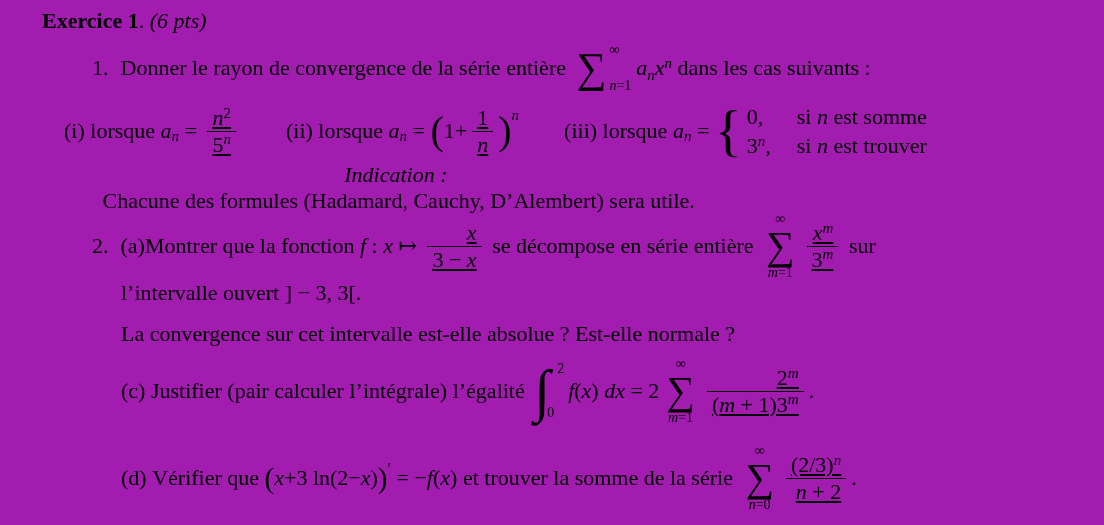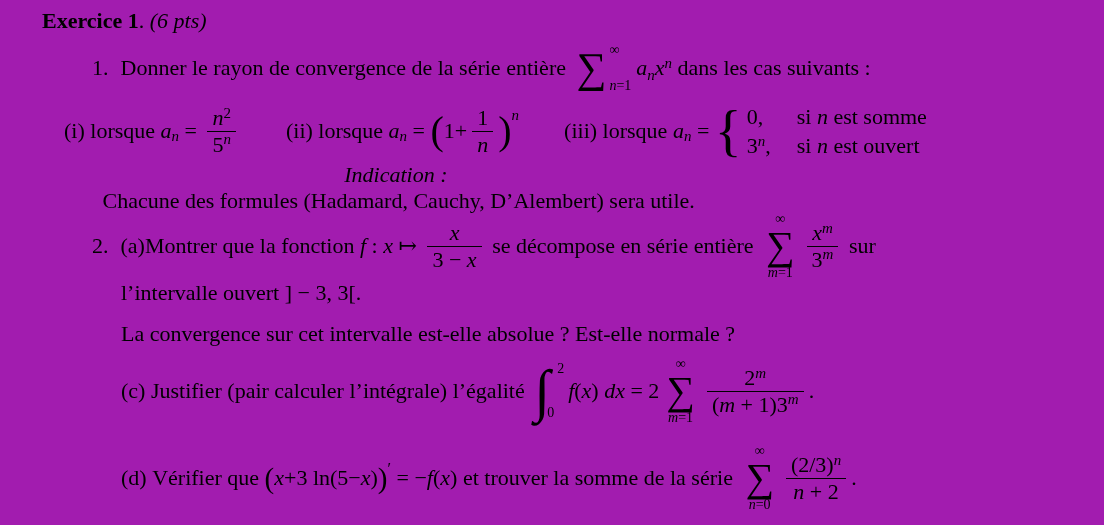--- a/index.html
+++ b/index.html
@@ -11,21 +11,21 @@
   }
   .line { position:absolute; display:flex; align-items:center; }
   .line span { white-space:pre; }
   .it { font-style:italic; }
   .bf { font-weight:bold; }
   .sp { font-size:15px; position:relative; top:-0.5em; line-height:0; }
   .sb { font-size:15px; position:relative; top:0.3em; line-height:0; }
   .num-label { margin-right:12px; }
   .group { display:inline-flex; align-items:center; }
   
-  .frac { display:inline-flex; flex-direction:column; align-items:center; margin:0 5px; line-height:1.15; }
+  .frac { display:inline-flex; flex-direction:column; align-items:flex-end; margin:0 5px; line-height:1.15;text-decoration:underline; }
   .frac > .num { padding:0 5px; }
   .frac > .bar { align-self:stretch; border-top:1.4px solid #000; height:0; }
   .frac > .den { padding:0 5px; }
   
   .isum { display:inline-flex; align-items:center; margin:0 5px; }
   .isum .sigma { font-size:42px; line-height:1; }
   .ilims { display:inline-flex; flex-direction:column; justify-content:space-between; height:50px; font-size:14px; line-height:1; margin-left:3px; }
   
   .dsum { display:inline-flex; flex-direction:column; align-items:center; margin:0 7px; line-height:1; }
   .dsum .sigma { font-size:40px; line-height:0.95; }
@@ -95,21 +95,21 @@
     </span>
     <span style="width:45px;"></span>
     <span class="group">
       <span>(iii) lorsque </span>
       <span class="it">a</span><span class="sb it">n</span><span> = </span>
       <span class="brace">{</span>
       <span class="casegrid">
         <span>0,</span>
         <span><span>si </span><span class="it">n</span><span> est somme</span></span>
         <span><span>3</span><span class="sp it">n</span><span>,</span></span>
-        <span><span>si </span><span class="it">n</span><span> est ouvert</span></span>
+        <span><span>si </span><span class="it">n</span><span> est trouver</span></span>
       </span>
     </span>
   </div>
 
   <div class="line" style="left:97px; top:162px;flex-direction:column;">
     <span class="it">Indication :</span>
       <span> Chacune des formules (Hadamard, Cauchy, D’Alembert) sera utile.</span>
   </div>
 
   <div class="line" style="left:92px; top:205px; height:82px;">
@@ -167,21 +167,21 @@
       <span class="bar"></span>
       <span class="den"><span>(</span><span class="it">m</span><span> + 1)3</span><span class="sp it">m</span></span>
     </span>
     <span>.</span>
   </div>
 
   <div class="line" style="left:121px; top:434px; height:88px;">
     <span>(d) </span>
     <span>Vérifier que </span>
     <span class="group">
-      <span class="bigp2">(</span><span class="it">x</span><span>+3 ln(5−</span><span class="it">x</span><span>)</span><span class="bigp2">)</span><span class="prime">′</span>
+      <span class="bigp2">(</span><span class="it">x</span><span>+3 ln(2−</span><span class="it">x</span><span>)</span><span class="bigp2">)</span><span class="prime">′</span>
     </span>
     <span> = −</span>
     <span><span class="it">f</span><span>(</span><span class="it">x</span><span>)</span></span>
     <span> et trouver la somme de la série </span>
     <span class="dsum">
       <span class="ulim">∞</span>
       <span class="sigma">∑</span>
       <span class="llim"><span class="it">n</span><span>=0</span></span>
     </span>
     <span class="frac">

